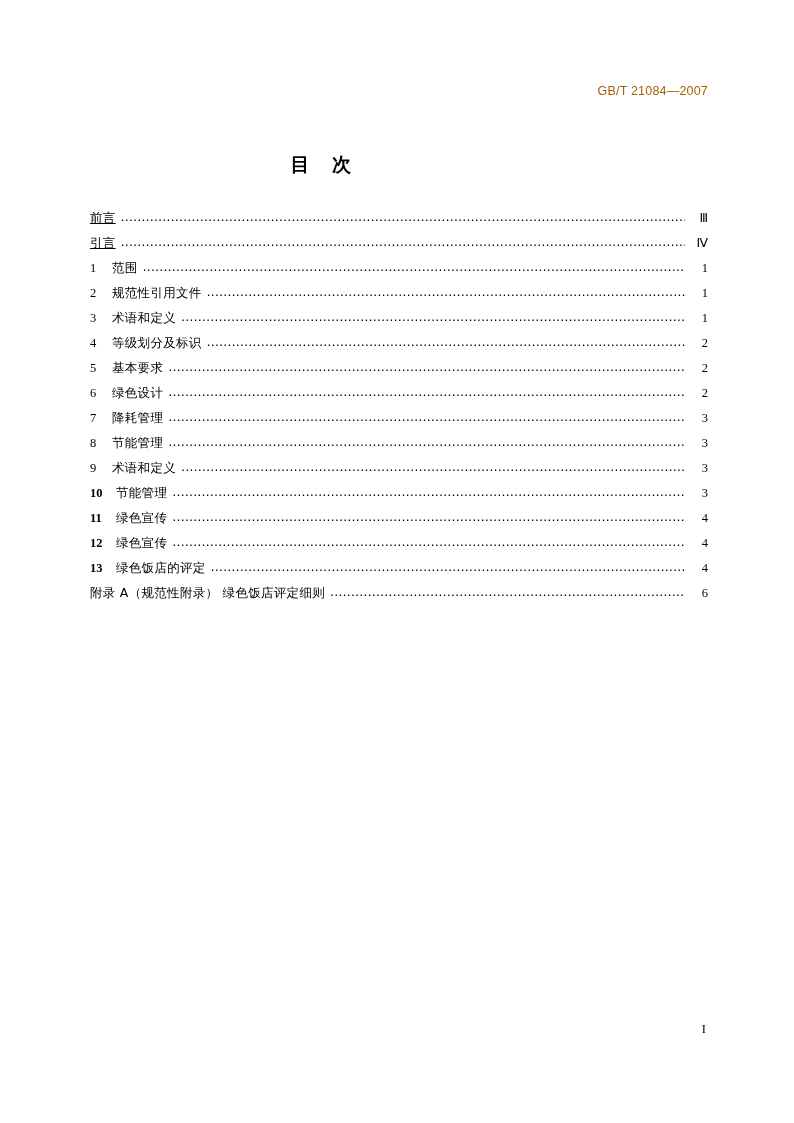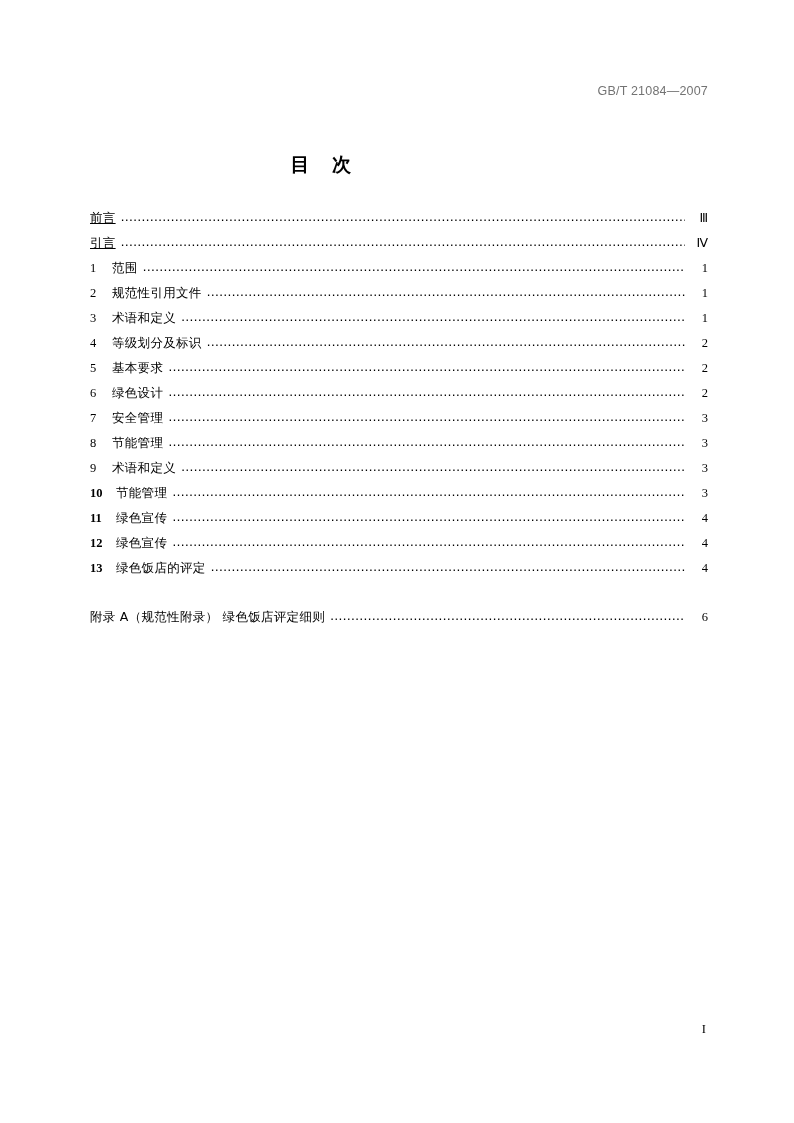--- a/index.html
+++ b/index.html
@@ -16,21 +16,21 @@
     color: #000000;
     overflow: hidden;
   }
   .std-number {
     position: absolute;
     top: 84px;
     right: 86px;
     font-family: "Liberation Sans", sans-serif;
     font-size: 12.5px;
     letter-spacing: 0.2px;
-    color: #737373;
+    color: #a16207;
     white-space: nowrap;
   }
   .toc-title {
     position: absolute;
     top: 152px;
     left: 0;
     width: 642px;
     text-align: center;
     font-family: "DejaVu Sans", sans-serif;
     font-size: 19px;
@@ -85,21 +85,20 @@
     text-align: right;
     font-family: "Liberation Serif", serif;
     font-size: 12.5px;
   }
   .toc-row.front .label {
     font-family: "DejaVu Sans", sans-serif;
     text-decoration: underline;
   }
   .toc-row.annex .label {
     font-family: "DejaVu Sans", sans-serif;
-    margin-top: 24px;
   }
   .footer-page {
     position: absolute;
     bottom: 86px;
     right: 88px;
     font-family: "Liberation Serif", serif;
     font-size: 12.5px;
   }
 </style>
 </head>
@@ -157,21 +156,21 @@
         <span class="page-no">2</span>
       </div>
       <div class="toc-row">
         <span class="num w1">6</span>
         <span class="label">绿色设计</span>
         <span class="dots">……………………………………………………………………………………………………………………………………………………………………………………………………………………………………………………………………………………………………………………………</span>
         <span class="page-no">2</span>
       </div>
       <div class="toc-row">
         <span class="num w1">7</span>
-        <span class="label">安全管理</span>
+        <span class="label">降耗管理</span>
         <span class="dots">……………………………………………………………………………………………………………………………………………………………………………………………………………………………………………………………………………………………………………………………</span>
         <span class="page-no">3</span>
       </div>
       <div class="toc-row">
         <span class="num w1">8</span>
         <span class="label">节能管理</span>
         <span class="dots">……………………………………………………………………………………………………………………………………………………………………………………………………………………………………………………………………………………………………………………………</span>
         <span class="page-no">3</span>
       </div>
       <div class="toc-row">

